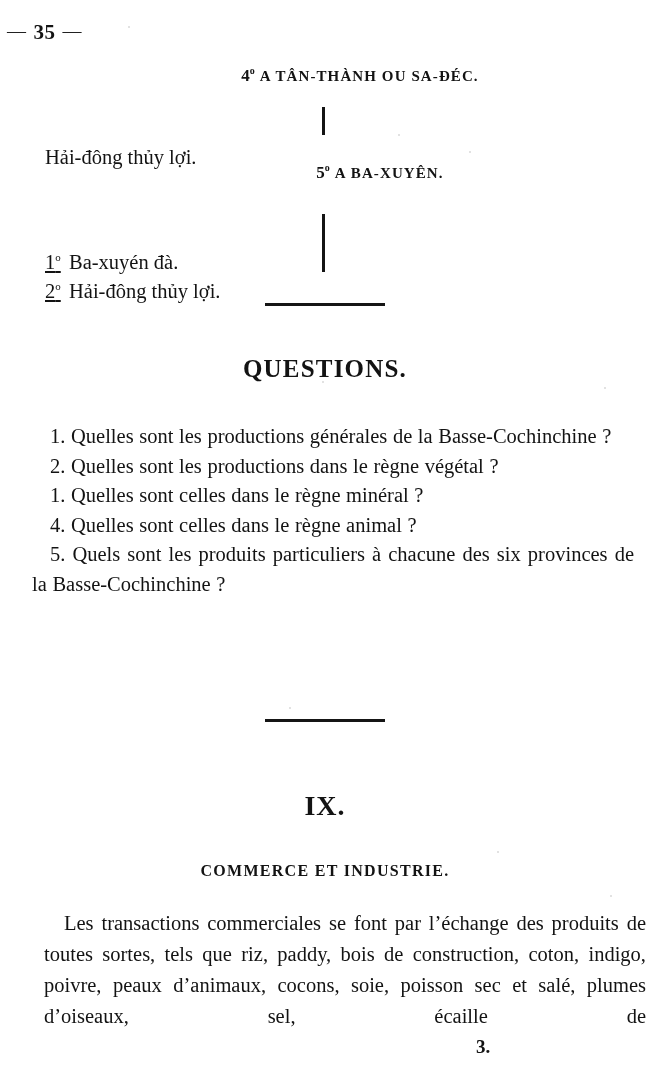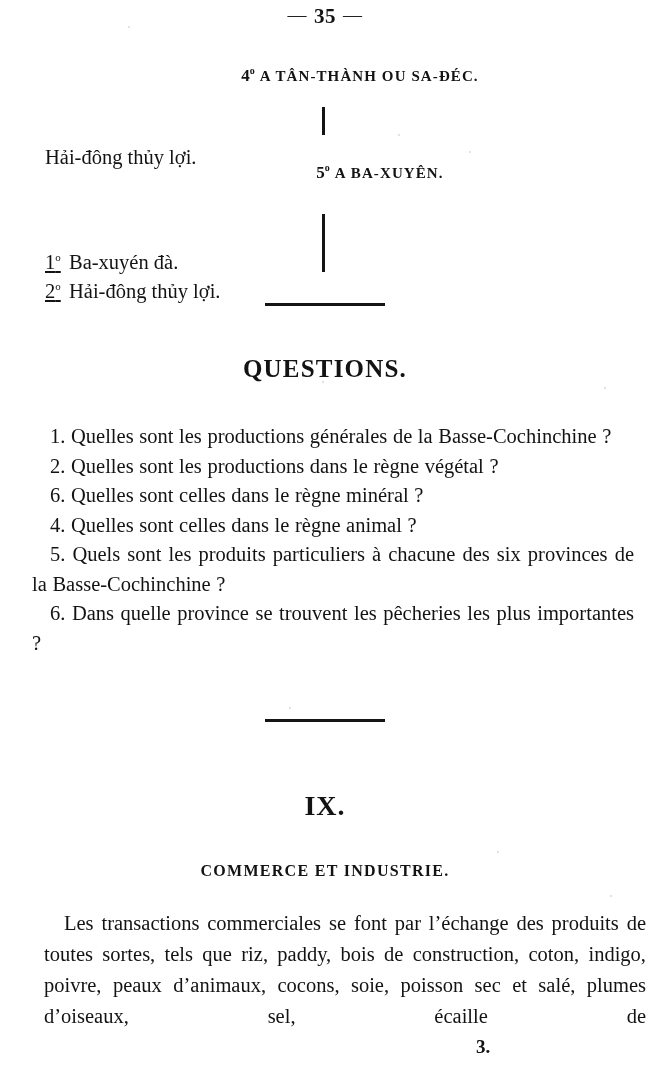--- a/index.html
+++ b/index.html
@@ -21,24 +21,23 @@
   .page {
     position: absolute;
     inset: 0;
     width: 650px;
     height: 1066px;
   }
 
   
   .running-head {
     position: absolute;
-    top: 4px;
+    top: 20px;
     left: 0;
     width: 650px;
-    text-align: center;
     font-size: 21px;
     font-weight: bold;
     letter-spacing: 0.5px;
   }
   .running-head .dash {
     font-weight: normal;
     font-size: 19px;
     padding: 0 7px;
     position: relative;
     top: -2px;
@@ -219,24 +218,23 @@
   </div>
   <div class="col-rule" style="left:322px; top:214px; height:58px;"></div>
 
   <div class="divider" style="top:303px;"></div>
 
   <div class="heading-questions">QUESTIONS.</div>
 
   <div class="questions">
     <p class="question">1. Quelles sont les productions générales de la Basse-Cochinchine ?</p>
     <p class="question">2. Quelles sont les productions dans le règne végétal ?</p>
-    <p class="question">6. Quelles sont celles dans le règne minéral ?</p>
+    <p class="question">1. Quelles sont celles dans le règne minéral ?</p>
     <p class="question">4. Quelles sont celles dans le règne animal ?</p>
     <p class="question">5. Quels sont les produits particuliers à chacune des six provinces de la Basse-Cochinchine ?</p>
-    <p class="question">6. Dans quelle province se trouvent les pêcheries les plus importantes ?</p>
   </div>
 
   <div class="divider" style="top:719px;"></div>
 
   <div class="heading-roman">IX.</div>
   <div class="heading-section">COMMERCE ET INDUSTRIE.</div>
 
   <p class="body-par">Les transactions commerciales se font par l’échange des produits de toutes sortes, tels que riz, paddy, bois de construction, coton, indigo, poivre, peaux d’animaux, cocons, soie, poisson sec et salé, plumes d’oiseaux, sel, écaille de</p>
 
   <div class="signature">

